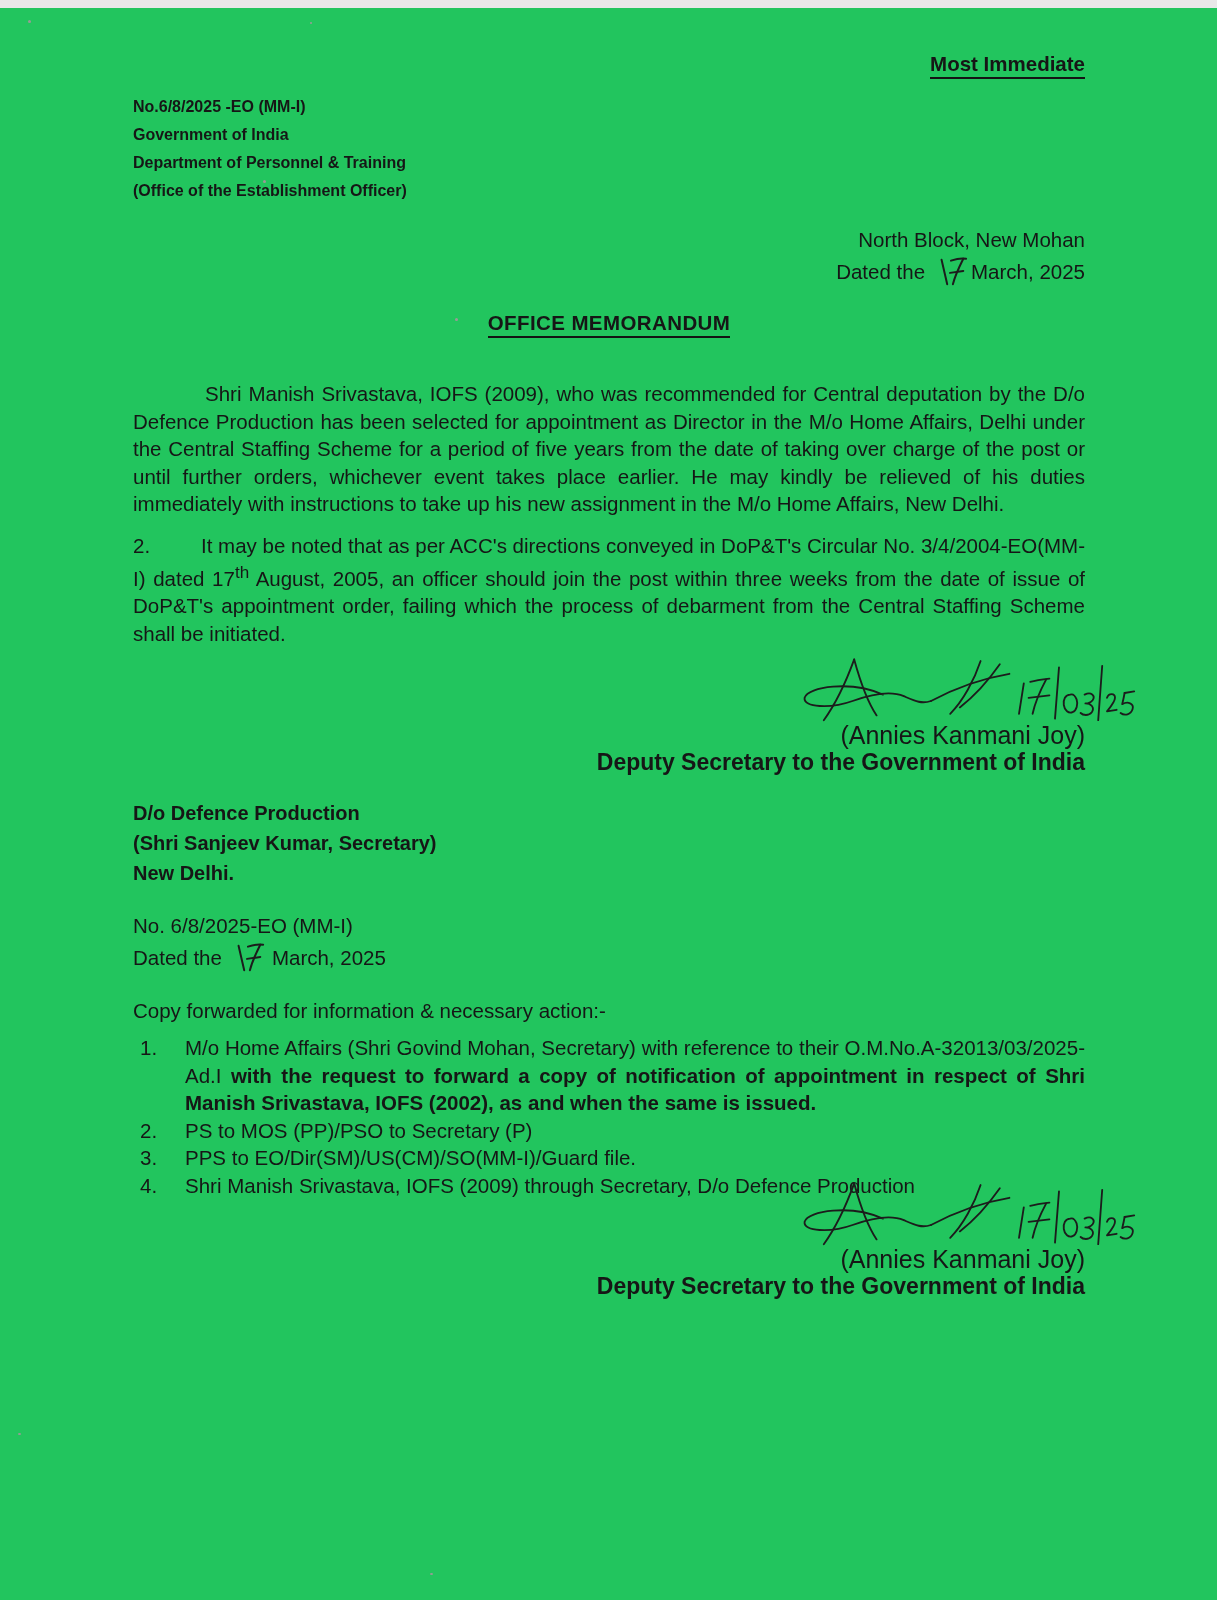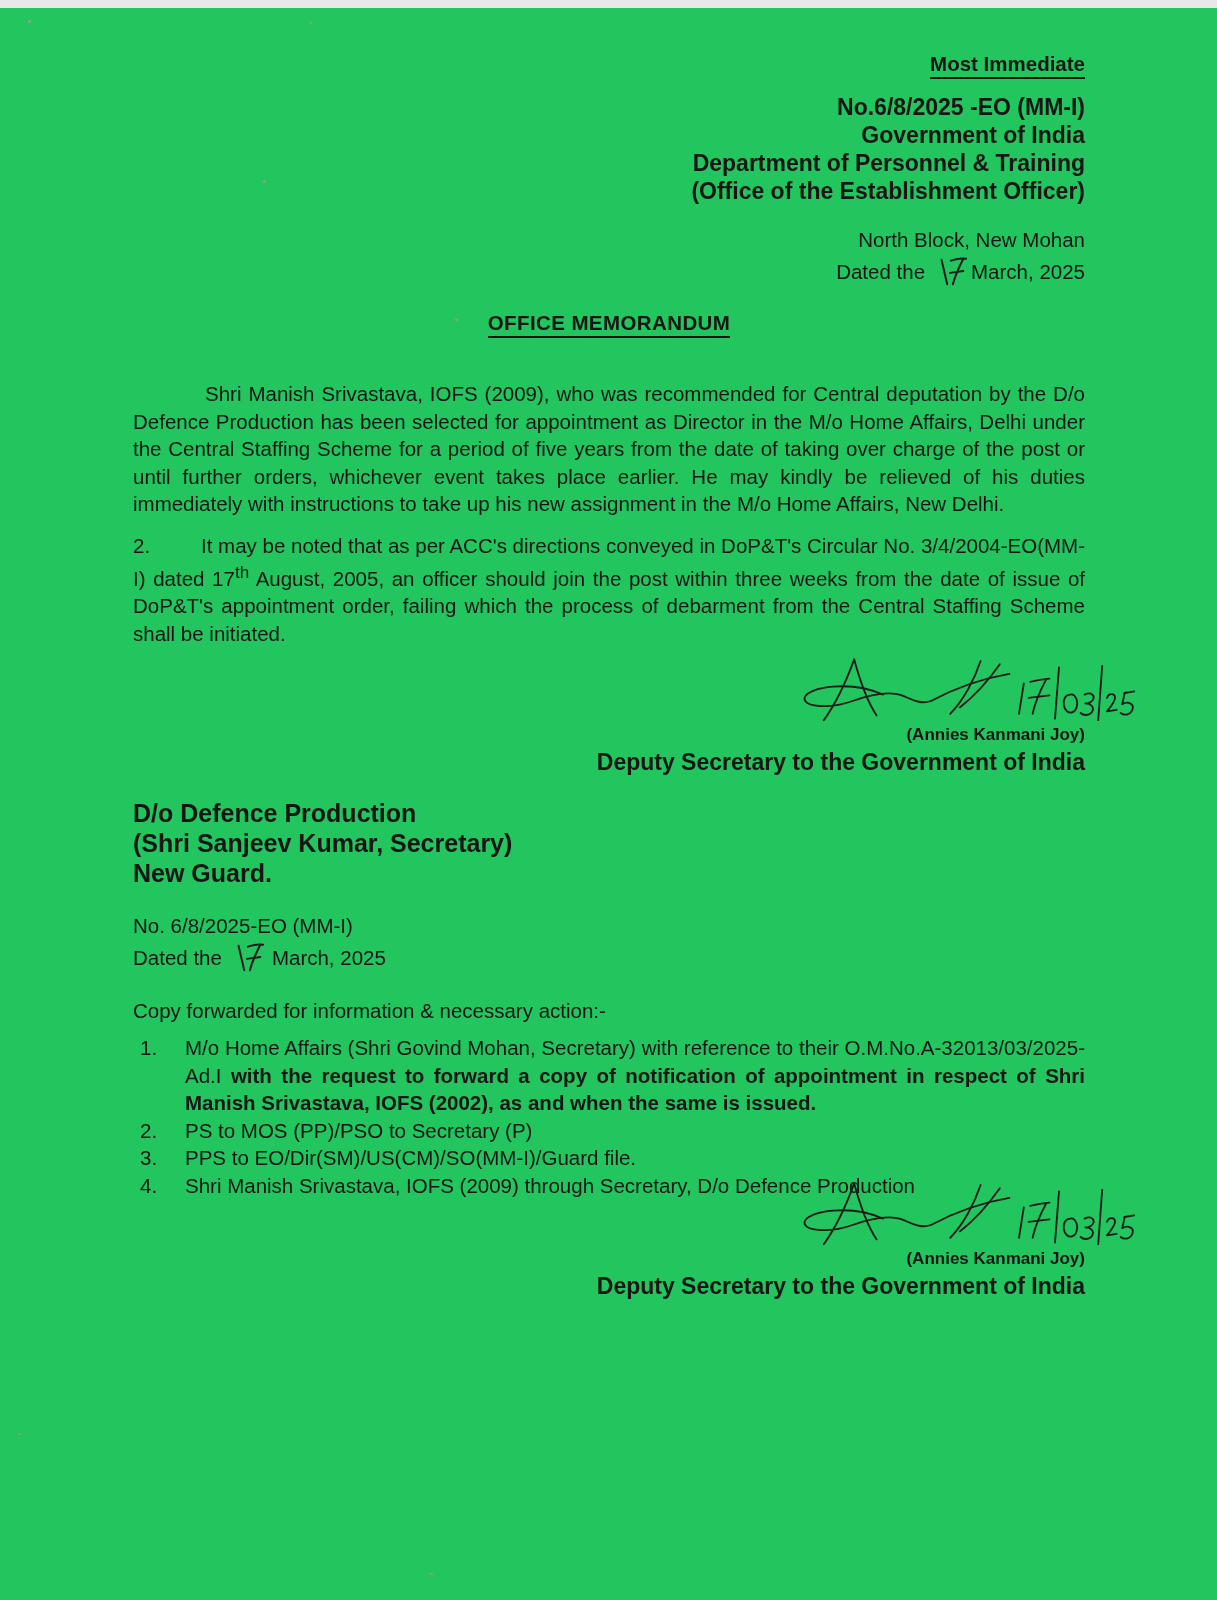--- a/index.html
+++ b/index.html
@@ -10,33 +10,33 @@
     background:#22c55e;
     color:#161616;
     font-family:"Liberation Sans", sans-serif;
     font-size:20.5px;
     box-sizing:border-box;
     padding:44px 132px 0 133px;
     overflow:hidden;
   }
   .urgency{text-align:right;font-weight:700;font-size:20.5px;}
   .urgency .ul{display:inline-block;border-bottom:2.5px solid #141414;padding-bottom:1px;}
-  .letterhead{text-align:right;font-weight:700;font-size:23px;line-height:28px;margin-top:14px;}
+  .letterhead{text-align:left;font-weight:700;font-size:16px;line-height:28px;margin-top:14px;}
   .place-date{text-align:right;margin-top:20px;line-height:29px;}
   .om-title{text-align:center;margin-top:16px;font-weight:700;font-size:20.5px;letter-spacing:.4px;}
   .om-title .ul{display:inline-block;border-bottom:2.5px solid #141414;padding-bottom:1px;}
   .para{margin:0;text-align:justify;line-height:27.5px;}
   .para-first{margin-top:42px;text-indent:72px;}
   .para-2{margin-top:14px;}
   .pnum{display:inline-block;width:68px;}
   .sig-block{margin-top:6px;text-align:right;}
   .sig-art{display:inline-block;margin-right:-54px;}
-  .sig-name{font-weight:700;font-size:17px;line-height:26px;margin-top:-8px;}
+  .sig-name{font-weight:400;font-size:25px;line-height:26px;margin-top:-8px;}
   .sig-desig{font-weight:700;font-size:23px;line-height:28px;}
-  .addressee{margin-top:22px;font-weight:700;font-size:25px;line-height:30px;}
+  .addressee{margin-top:22px;font-weight:700;font-size:20px;line-height:30px;}
   .ref-row{display:flex;justify-content:space-between;align-items:baseline;margin-top:24px;line-height:28px;flex-direction:column;}
   .ref-row .date-wrap{margin-right:44px;}
   .copy-line{margin:16px 0 0 0;line-height:27px;}
   .copy-list{margin-top:10px;}
   .li{display:flex;line-height:27.5px;}
   .li-num{flex:none;width:52px;box-sizing:border-box;padding-left:7px;}
   .li-text{flex:1;text-align:justify;}
   .li-text b{font-weight:700;}
   .hw{display:inline-block;vertical-align:-9px;}
   .hw-1{margin:0 1px 0 7px;}
@@ -114,21 +114,21 @@
         <path d="M412,50 C411,56 410,60 409,64 C416,60 424,63 422,70 C420,77 412,79 407,75"></path>
       </svg>
     </span>
     <div class="sig-name">(Annies Kanmani Joy)</div>
     <div class="sig-desig">Deputy Secretary to the Government of India</div>
   </div>
 
   <div class="addressee">
     <div>D/o Defence Production</div>
     <div>(Shri Sanjeev Kumar, Secretary)</div>
-    <div>New Guard.</div>
+    <div>New Delhi.</div>
   </div>
 
   <div class="ref-row">
     <span>No. 6/8/2025-EO (MM-I)</span>
     <span class="date-wrap">
       <span>Dated the</span><span class="hw hw-2"><svg class="hwsvg" width="38" height="34" viewBox="0 0 40 36" role="img" aria-label="17">
             <path d="M10,6 L16,32"></path>
             <path d="M20,7 C26,5 31,4 36,5"></path>
             <path d="M33,5 C28,15 24,24 22,32"></path>
             <path d="M19,20 L33,18"></path>

